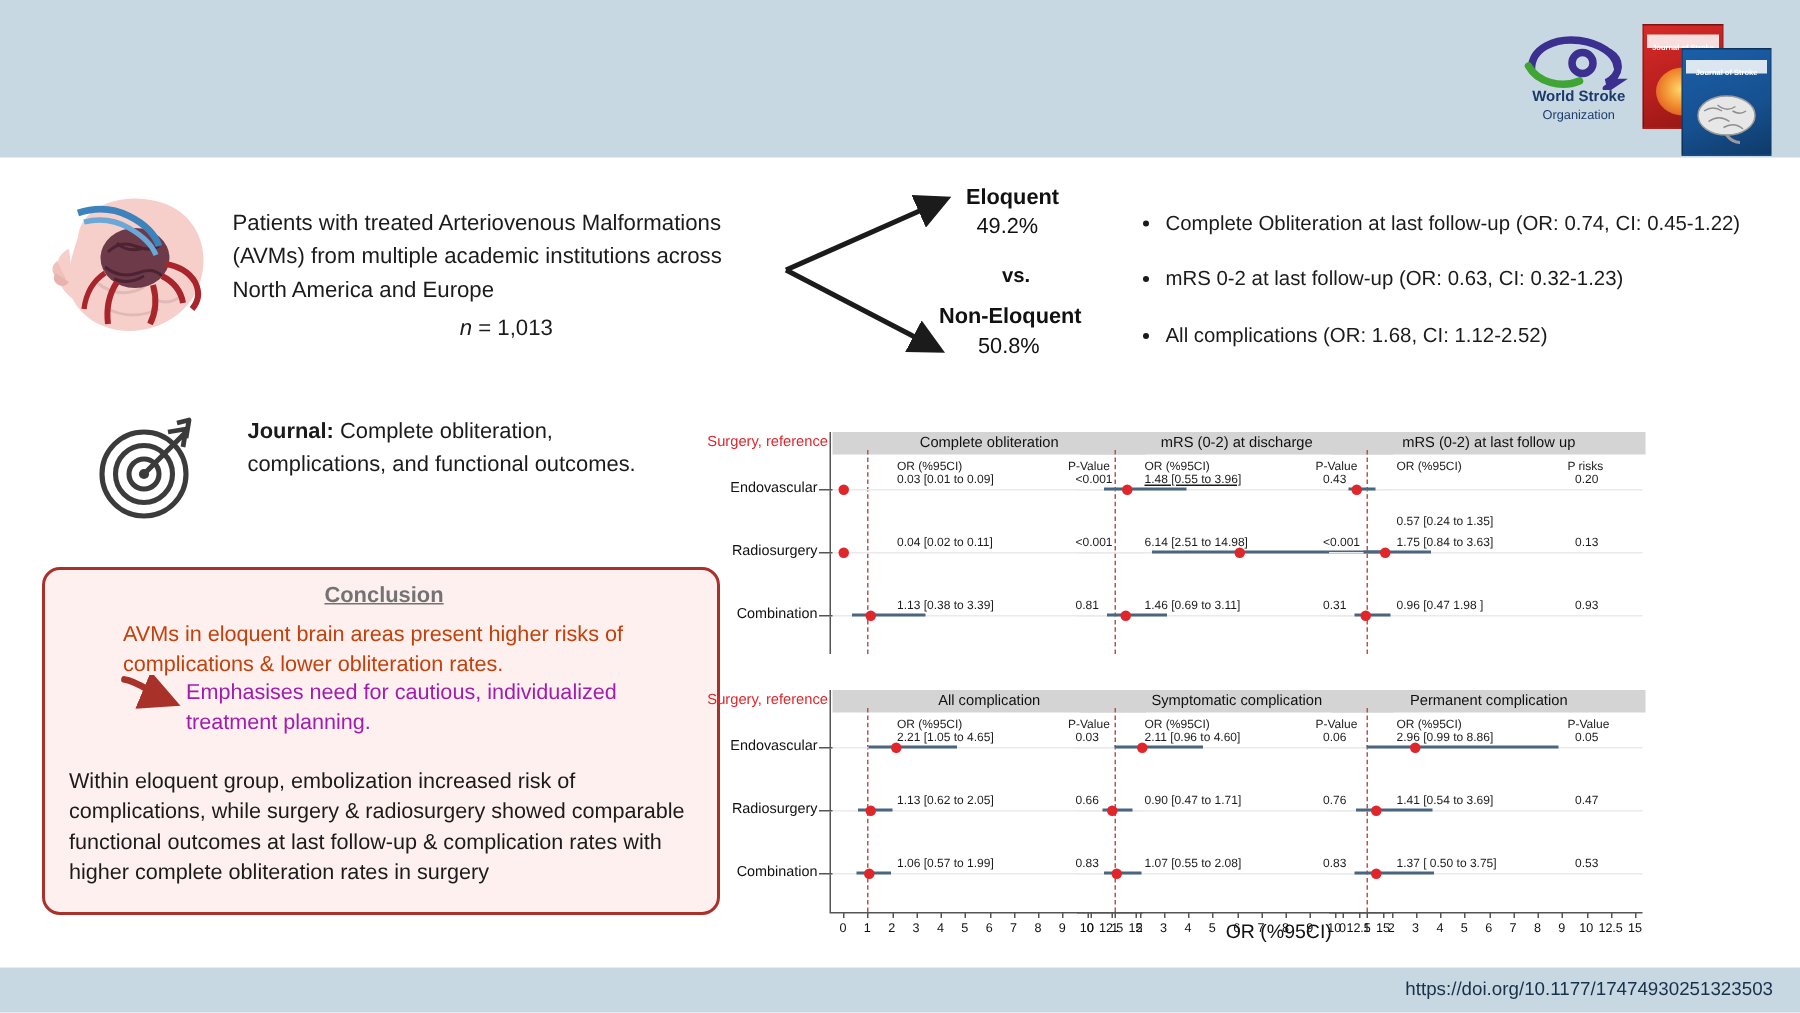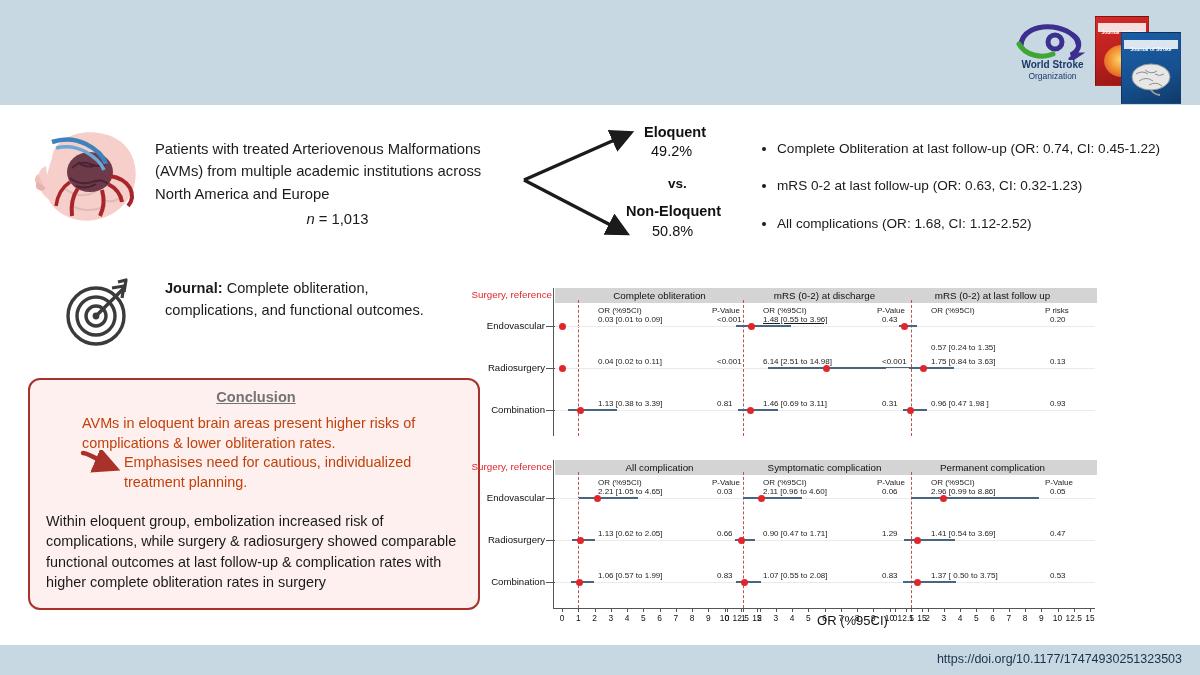--- a/index.html
+++ b/index.html
@@ -96,21 +96,21 @@
     position:absolute;left:0;top:9px;width:452px;text-align:center;
     font-size:14.6px;font-weight:bold;color:#737373;text-decoration:underline;
   }
   .concl-p1{
     position:absolute;left:16px;top:33px;width:420px;
     font-size:14.4px;line-height:1.42;color:#c2410c;margin-left:36px;
   }
   .concl-arrow{position:absolute;left:50px;top:70px;width:42px;height:30px;}
   .concl-p2{
     position:absolute;left:94px;top:72px;width:345px;
-    font-size:14.4px;line-height:1.42;color:#c2410c;
+    font-size:14.4px;line-height:1.42;color:#a21caf;
   }
   .concl-p3{
     position:absolute;left:16px;top:131px;width:425px;
     font-size:14.4px;line-height:1.42;color:#1b1b1b;
   }
 
   
   .forest{position:absolute;left:505px;top:280px;width:695px;height:352px;}
   .fgrid{position:absolute;left:0;top:0;width:695px;height:352px;}
   .fp-title{
@@ -398,21 +398,21 @@
       <div class="fp-null" style="left: 238.25px; top: 192px; height: 136px;"></div>
       <div class="fp-rowline" style="left: 213px; top: 218px; width: 209px;"></div>
       <div class="fp-ci" style="left: 237.6px; top: 217px; width: 59.15px;"></div>
       <div class="fp-pt" style="left: 252.788px; top: 214.5px;"></div>
       <div class="fp-or" style="left: 258px; top: 207px;">2.11 [0.96 to 4.60]</div>
       <div class="fp-pv" style="left: 377px; top: 207px;">0.06</div>
       <div class="fp-rowline" style="left: 213px; top: 260px; width: 209px;"></div>
       <div class="fp-ci" style="left: 229.637px; top: 259px; width: 20.15px;"></div>
       <div class="fp-pt" style="left: 233.125px; top: 256.5px;"></div>
       <div class="fp-or" style="left: 258px; top: 249px;">0.90 [0.47 to 1.71]</div>
-      <div class="fp-pv" style="left: 377px; top: 249px;">1.29</div>
+      <div class="fp-pv" style="left: 377px; top: 249px;">0.76</div>
       <div class="fp-rowline" style="left: 213px; top: 302px; width: 209px;"></div>
       <div class="fp-ci" style="left: 230.938px; top: 301px; width: 24.8625px;"></div>
       <div class="fp-pt" style="left: 235.887px; top: 298.5px;"></div>
       <div class="fp-or" style="left: 258px; top: 291px;">1.07 [0.55 to 2.08]</div>
       <div class="fp-pv" style="left: 377px; top: 291px;">0.83</div>
       <div class="fp-axis-h" style="left: 213px; top: 328px; width: 209px;"></div>
       <div class="fp-tick" style="left: 222px; top: 328px;"></div>
       <div class="fp-ticklbl" style="left: 208px; top: 333px; width: 28px;">0</div>
       <div class="fp-tick" style="left: 238.25px; top: 328px;"></div>
       <div class="fp-ticklbl" style="left: 224.25px; top: 333px; width: 28px;">1</div>

